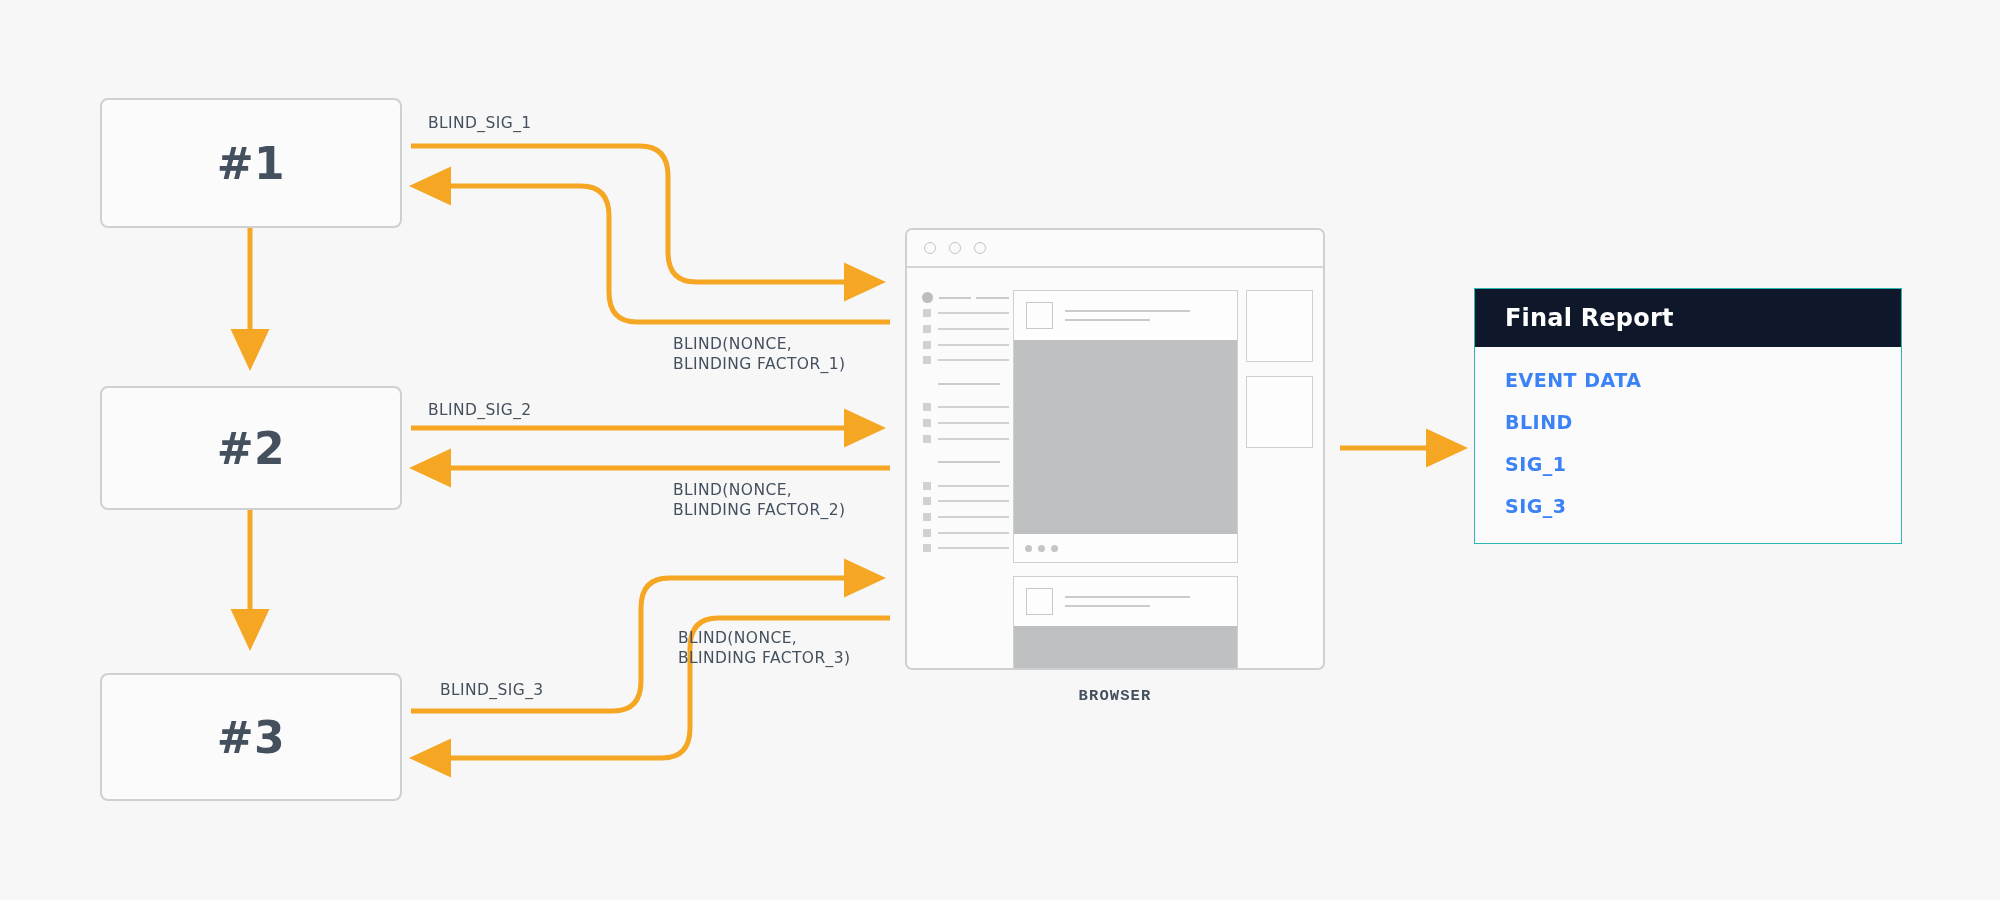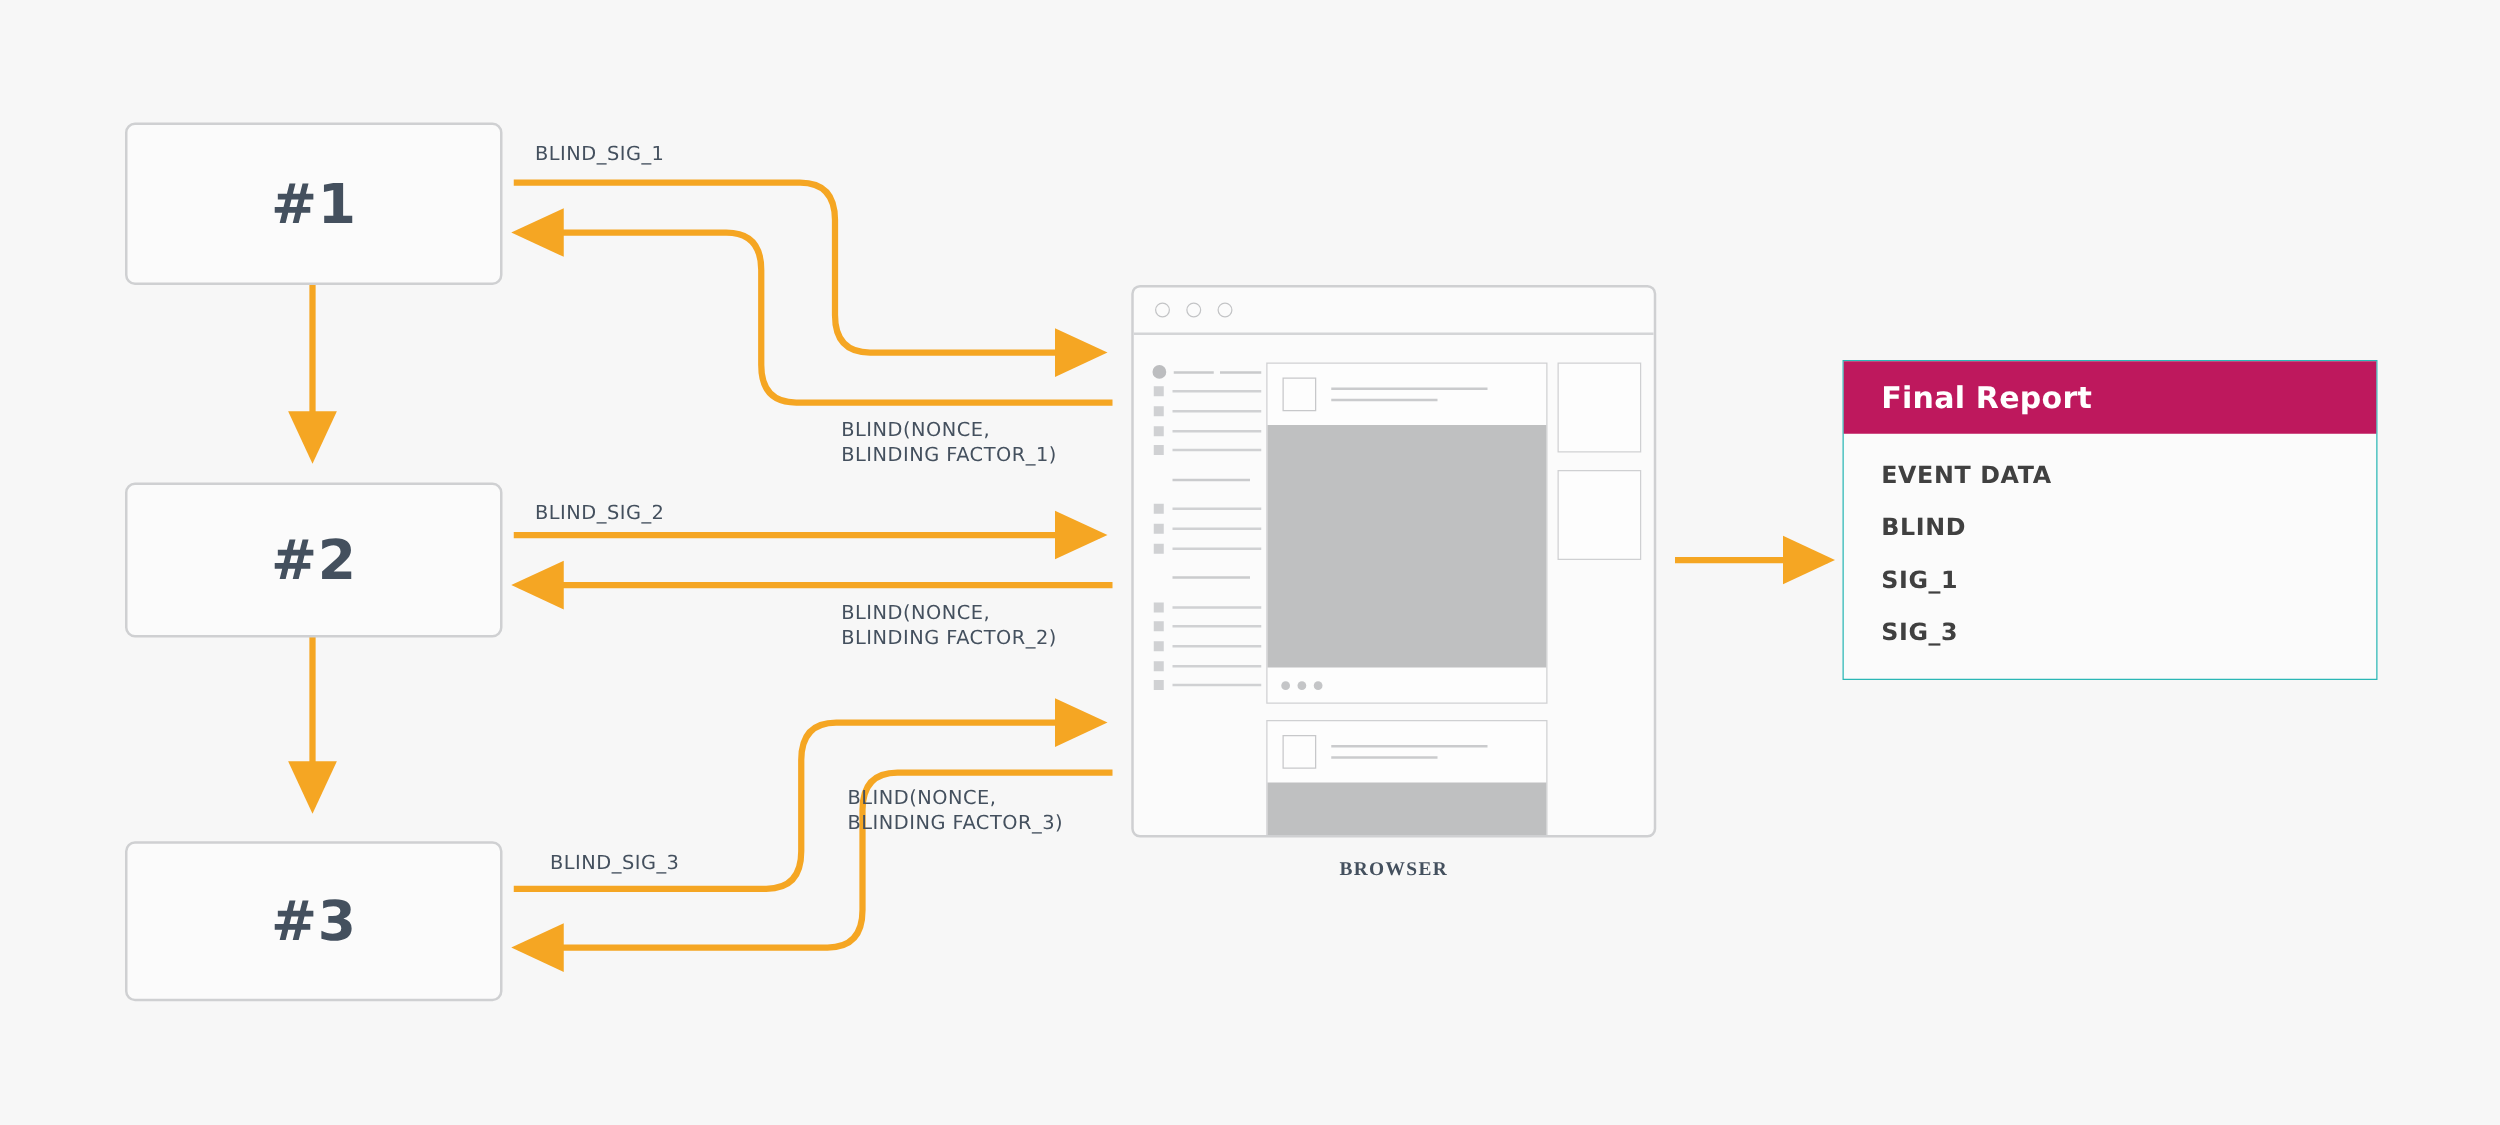--- a/index.html
+++ b/index.html
@@ -210,54 +210,54 @@
     background: #fdfdfd;
     margin-bottom: 14px;
   }
 
   #browser-caption {
     position: absolute;
     left: 905px;
     top: 687px;
     width: 420px;
     text-align: center;
-    font-family: Liberation Serif, serif;
+    font-family: Liberation Mono, monospace;
     font-size: 15.5px;
     font-weight: 700;
     letter-spacing: 1.1px;
     color: #44505e;
   }
 
   
   #report {
     position: absolute;
     left: 1474px;
     top: 288px;
     width: 428px;
     box-sizing: border-box;
     border: 1.6px solid #2bb7b5;
     background: #fbfbfb;
   }
   #report-header {
-    background: #be185d;
+    background: #0f172a;
     color: #ffffff;
     font-family: "DejaVu Sans", sans-serif;
     font-size: 24px;
     font-weight: 700;
     padding: 15px 0 15px 30px;
     letter-spacing: 0.2px;
   }
   #report-body {
     padding: 22px 0 26px 30px;
   }
   .report-item {
     font-family: "DejaVu Sans", sans-serif;
     font-size: 19px;
     font-weight: 700;
-    color: #404040;
+    color: #3b82f6;
     letter-spacing: 0.5px;
     margin-bottom: 20px;
   }
   .report-item:last-child { margin-bottom: 0; }
 </style>
 </head>
 <body>
 
 <div id="stage">
 

